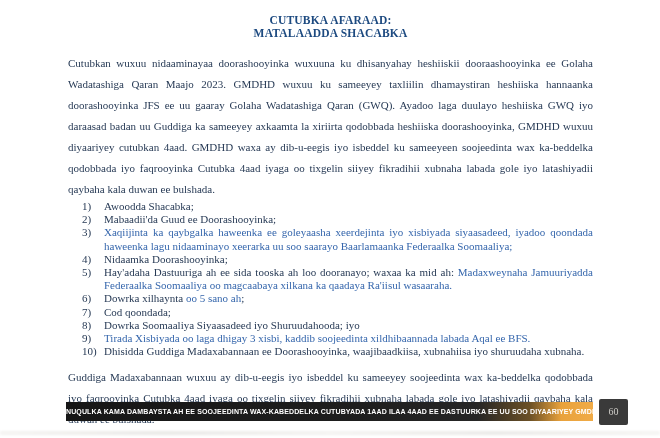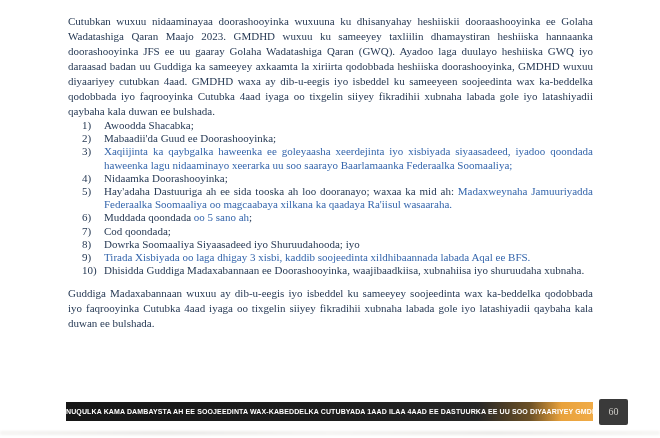--- a/index.html
+++ b/index.html
@@ -7,21 +7,21 @@
     position:relative; width:660px; height:438px; background:#ffffff;
     font-family:"Liberation Serif","DejaVu Serif",serif;
     color:#273a55; overflow:hidden;
   }
   .content { padding:14px 67px 0 68px; }
   .title {
     text-align:center; color:#1d4a80; font-weight:bold;
     font-size:11.5px; line-height:13px; letter-spacing:0.2px;
     margin-bottom:13px;
   }
-  .para { margin:0; font-size:11px; line-height:15px; text-align:justify; }
+  .para { margin:0; font-size:11px; line-height:21px; text-align:justify; }
   .list { margin:0; padding-left:14px; }
   .li { display:flex; font-size:11px; line-height:13.2px; }
   .num { flex:0 0 22px; }
   .txt { flex:1; text-align:justify; }
   .blue { color:#3566ac; }
   .dark { color:#273a55; }
   .closing { margin-top:9px; }
   .footer-banner {
     position:absolute; left:66px; top:402px; width:527px; height:19px;
     background:linear-gradient(90deg,#161616 0%,#1e1e1e 55%,#262626 78%,#6b5026 88%,#e9a23c 94%,#f0ab47 100%);
@@ -38,20 +38,24 @@
     position:absolute; left:0; top:431px; width:660px; height:4px;
     background:linear-gradient(90deg,#f4f3f1 0%,#e9e8e5 25%,#f3f2f0 50%,#eae9e6 75%,#f5f4f2 100%);
     filter:blur(1px); opacity:0.9;
   }
 </style>
 </head>
 <body>
 
 <div class="page">
   <div class="content">
+    <div class="title">
+      <div>CUTUBKA AFARAAD:</div>
+      <div>MATALAADDA SHACABKA</div>
+    </div>
     <p class="para">Cutubkan wuxuu nidaaminayaa doorashooyinka wuxuuna ku dhisanyahay heshiiskii dooraashooyinka ee Golaha Wadatashiga Qaran Maajo 2023. GMDHD wuxuu ku sameeyey taxliilin dhamaystiran heshiiska hannaanka doorashooyinka JFS ee uu gaaray Golaha Wadatashiga Qaran (GWQ). Ayadoo laga duulayo heshiiska GWQ iyo daraasad badan uu Guddiga ka sameeyey axkaamta la xiriirta qodobbada heshiiska doorashooyinka, GMDHD wuxuu diyaariyey cutubkan 4aad. GMDHD waxa ay dib-u-eegis iyo isbeddel ku sameeyeen soojeedinta wax ka-beddelka qodobbada iyo faqrooyinka Cutubka 4aad iyaga oo tixgelin siiyey fikradihii xubnaha labada gole iyo latashiyadii qaybaha kala duwan ee bulshada.</p>
     <div class="list">
         <div class="li">
           <span class="num">1)</span>
           <span class="txt"><span class="dark">Awoodda Shacabka;</span></span>
         </div>
         <div class="li">
           <span class="num">2)</span>
           <span class="txt"><span class="dark">Mabaadii'da Guud ee Doorashooyinka;</span></span>
         </div>
@@ -62,21 +66,21 @@
         <div class="li">
           <span class="num">4)</span>
           <span class="txt"><span class="dark">Nidaamka Doorashooyinka;</span></span>
         </div>
         <div class="li">
           <span class="num">5)</span>
           <span class="txt"><span class="dark">Hay'adaha Dastuuriga ah ee sida tooska ah loo dooranayo; waxaa ka mid ah: </span><span class="blue">Madaxweynaha Jamuuriyadda Federaalka Soomaaliya oo magcaabaya xilkana ka qaadaya Ra'iisul wasaaraha.</span></span>
         </div>
         <div class="li">
           <span class="num">6)</span>
-          <span class="txt"><span class="dark">Muddada qoondada </span><span class="blue">oo 5 sano ah</span><span class="dark">;</span></span>
+          <span class="txt"><span class="dark">Dowrka xilhaynta </span><span class="blue">oo 5 sano ah</span><span class="dark">;</span></span>
         </div>
         <div class="li">
           <span class="num">7)</span>
           <span class="txt"><span class="dark">Cod qoondada;</span></span>
         </div>
         <div class="li">
           <span class="num">8)</span>
           <span class="txt"><span class="dark">Dowrka Soomaaliya Siyaasadeed iyo Shuruudahooda; iyo</span></span>
         </div>
         <div class="li">

